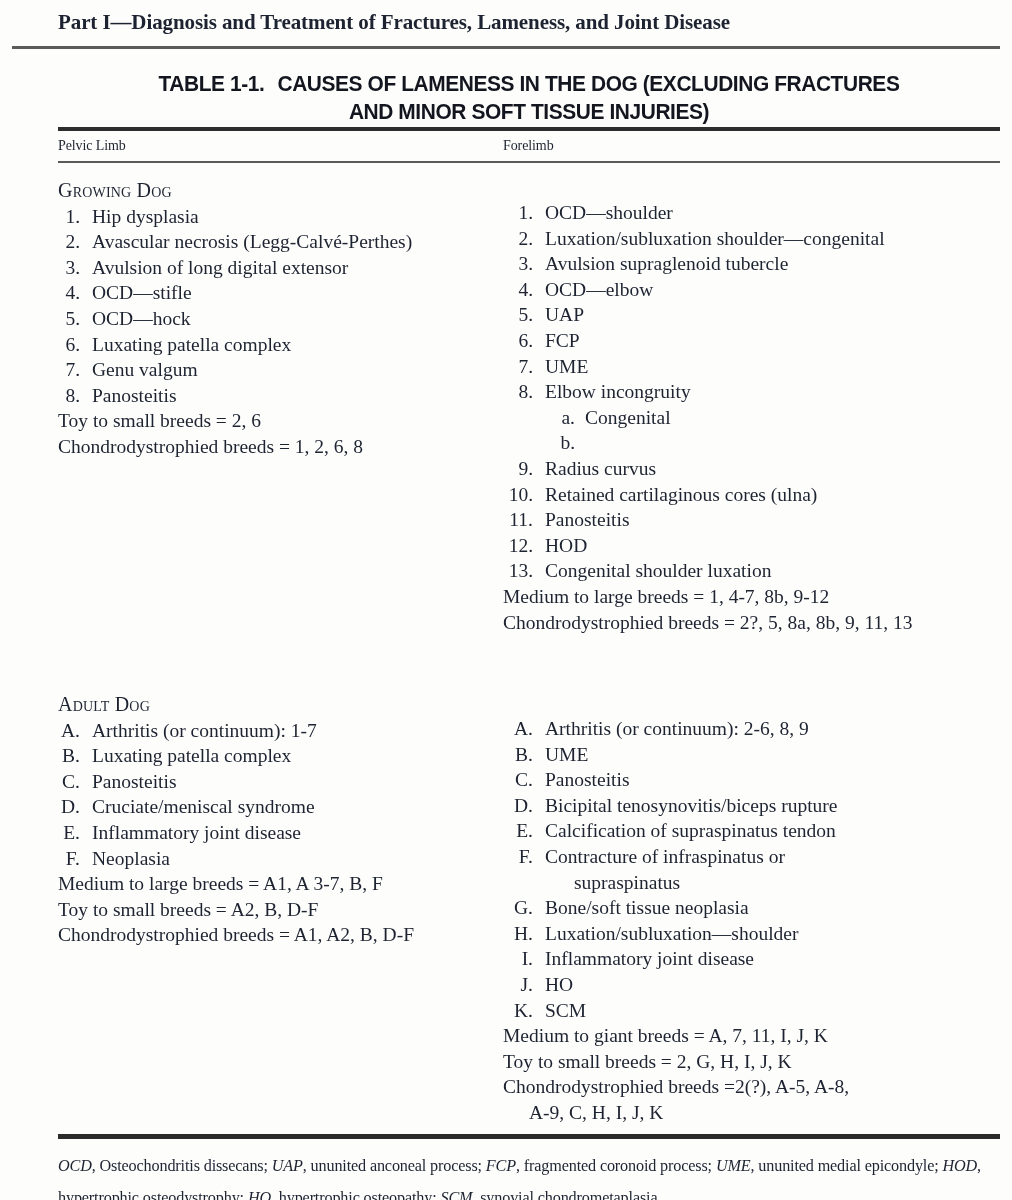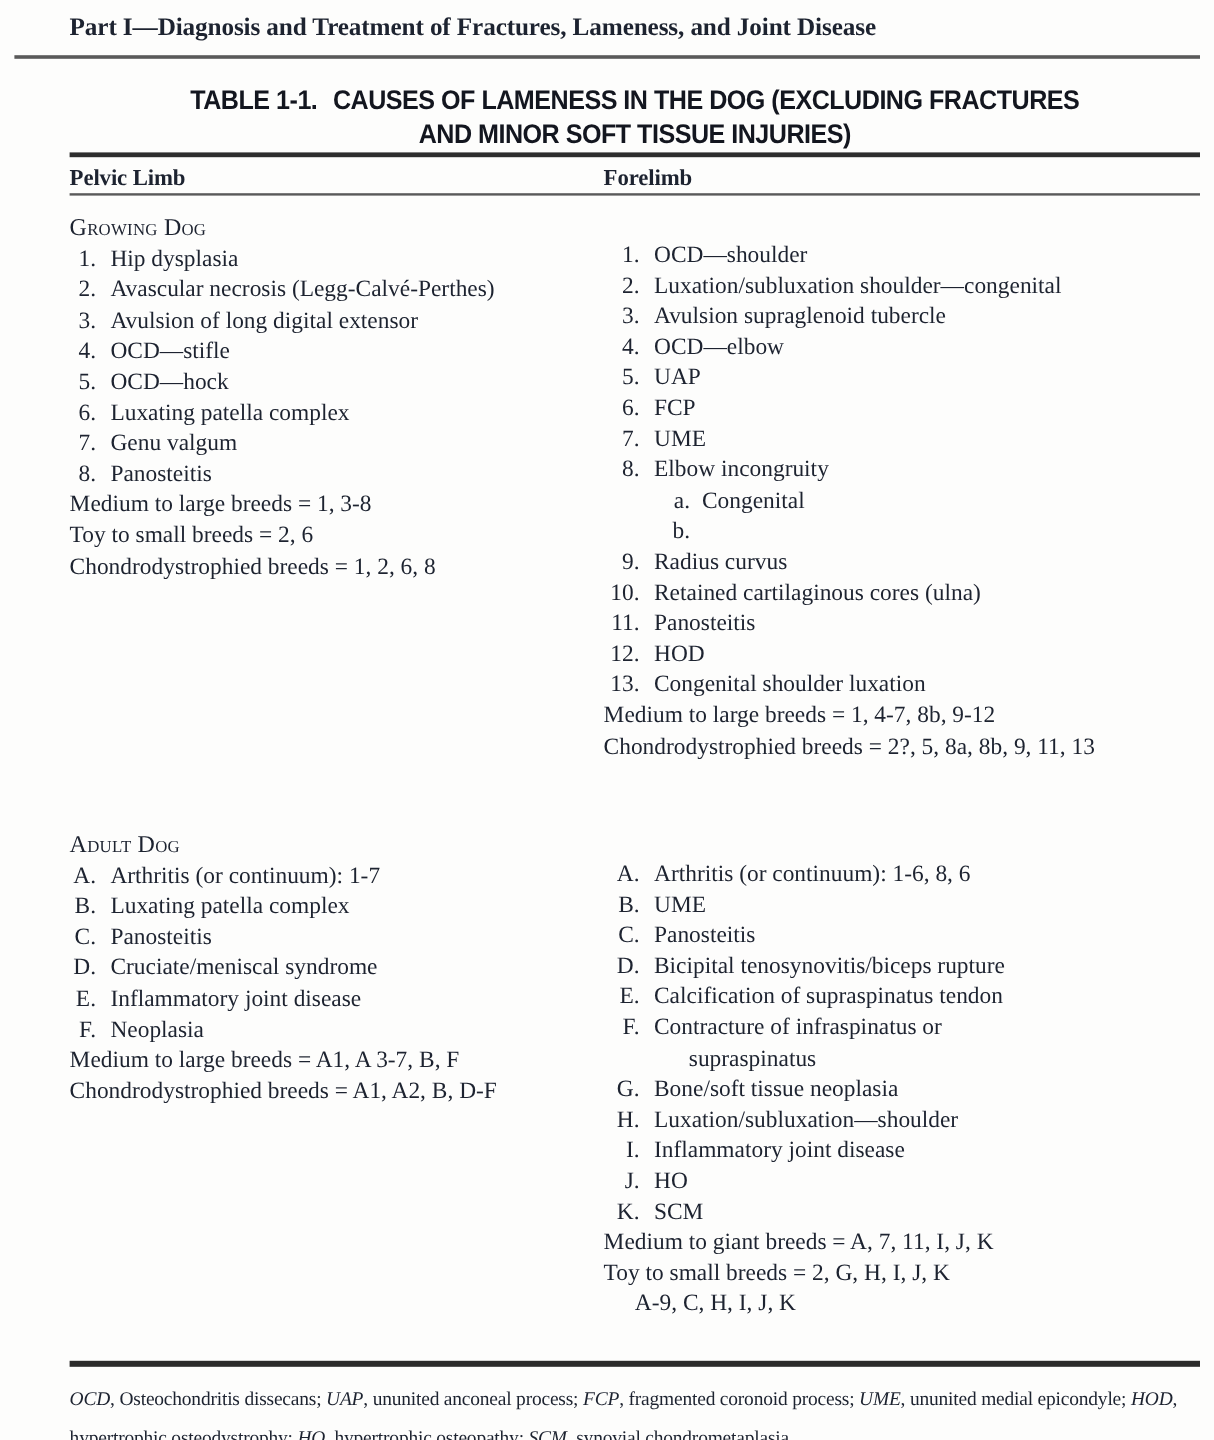--- a/index.html
+++ b/index.html
@@ -84,22 +84,22 @@
     color: #13161f;
   }
   .table-title .tl-num {
     margin-right: 14px;
   }
 
   
   .col-head {
     position: absolute;
     top: 138px;
-    font-size: 19px;
-    font-weight: bold;
+    font-size: 14px;
+    font-weight: normal;
     letter-spacing: -0.1px;
   }
   .col-head-left  { left: 58px; }
   .col-head-right { left: 503px; }
 
   
   .col {
     position: absolute;
     font-size: 19.5px;
     line-height: 25.6px;
@@ -224,21 +224,20 @@
     </div>
     <div class="row">
       <span class="mk">7.</span>
       <span class="tx">Genu valgum</span>
     </div>
     <div class="row">
       <span class="mk">8.</span>
       <span class="tx">Panosteitis</span>
     </div>
 
-    <div class="summary">Medium to large breeds = 1, 3-8</div>
     <div class="summary">Toy to small breeds = 2, 6</div>
     <div class="summary">Chondrodystrophied breeds = 1, 2, 6, 8</div>
   </div>
 
   <div class="col col-left col-left-adult">
     <div class="section-head">Adult Dog</div>
 
     <div class="row">
       <span class="mk">A.</span>
       <span class="tx">Arthritis (or continuum): 1-7</span>
@@ -258,20 +257,21 @@
     <div class="row">
       <span class="mk">E.</span>
       <span class="tx">Inflammatory joint disease</span>
     </div>
     <div class="row">
       <span class="mk">F.</span>
       <span class="tx">Neoplasia</span>
     </div>
 
     <div class="summary">Medium to large breeds = A1, A 3-7, B, F</div>
+    <div class="summary">Toy to small breeds = A2, B, D-F</div>
     <div class="summary">Chondrodystrophied breeds = A1, A2, B, D-F</div>
   </div>
 
   <div class="col col-right">
     <div class="row">
       <span class="mk">1.</span>
       <span class="tx">OCD—shoulder</span>
     </div>
     <div class="row">
       <span class="mk">2.</span>
@@ -329,21 +329,21 @@
       <span class="tx">Congenital shoulder luxation</span>
     </div>
 
     <div class="summary">Medium to large breeds = 1, 4-7, 8b, 9-12</div>
     <div class="summary">Chondrodystrophied breeds = 2?, 5, 8a, 8b, 9, 11, 13</div>
   </div>
 
   <div class="col col-right col-right-adult">
     <div class="row">
       <span class="mk">A.</span>
-      <span class="tx">Arthritis (or continuum): 1-6, 8, 6</span>
+      <span class="tx">Arthritis (or continuum): 2-6, 8, 9</span>
     </div>
     <div class="row">
       <span class="mk">B.</span>
       <span class="tx">UME</span>
     </div>
     <div class="row">
       <span class="mk">C.</span>
       <span class="tx">Panosteitis</span>
     </div>
     <div class="row">
@@ -378,20 +378,21 @@
       <span class="tx">HO</span>
     </div>
     <div class="row">
       <span class="mk">K.</span>
       <span class="tx">SCM</span>
     </div>
 
     <div class="summary">Medium to giant breeds = A, 7, 11, I, J, K</div>
     <div class="summary">Toy to small breeds = 2, G, H, I, J, K</div>
     <div class="summary wrap">
+      <span>Chondrodystrophied breeds =2(?), A-5, A-8,</span>
       <span class="cont">A-9, C, H, I, J, K</span>
     </div>
   </div>
 
   <div class="rule rule-bottom"></div>
 
   <div class="footnote"><i>OCD</i><span>, Osteochondritis dissecans; </span><i>UAP</i><span>, ununited anconeal process; </span><i>FCP</i><span>, fragmented coronoid process; </span><i>UME</i><span>, ununited medial epicondyle; </span><i>HOD</i><span>, hypertrophic osteodystrophy; </span><i>HO</i><span>, hypertrophic osteopathy; </span><i>SCM</i><span>, synovial chondrometaplasia.</span></div>
 
 </div>
 

